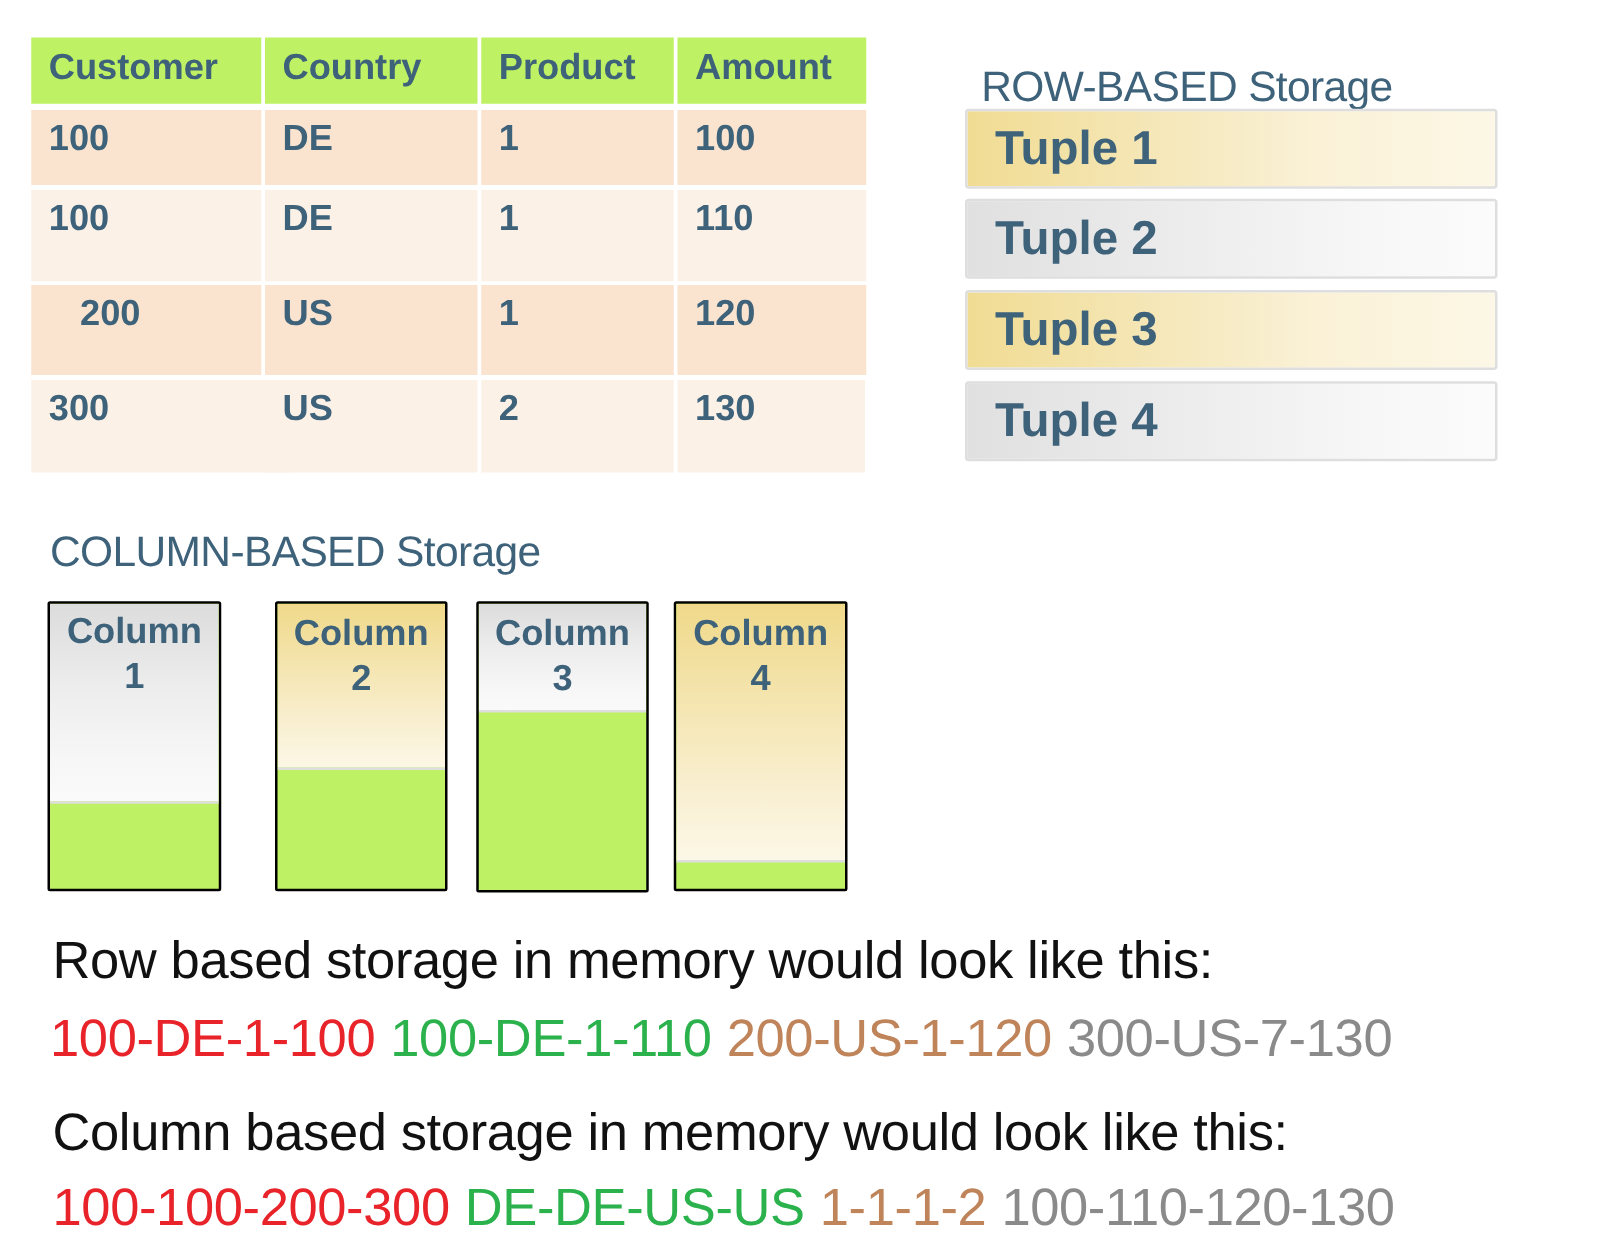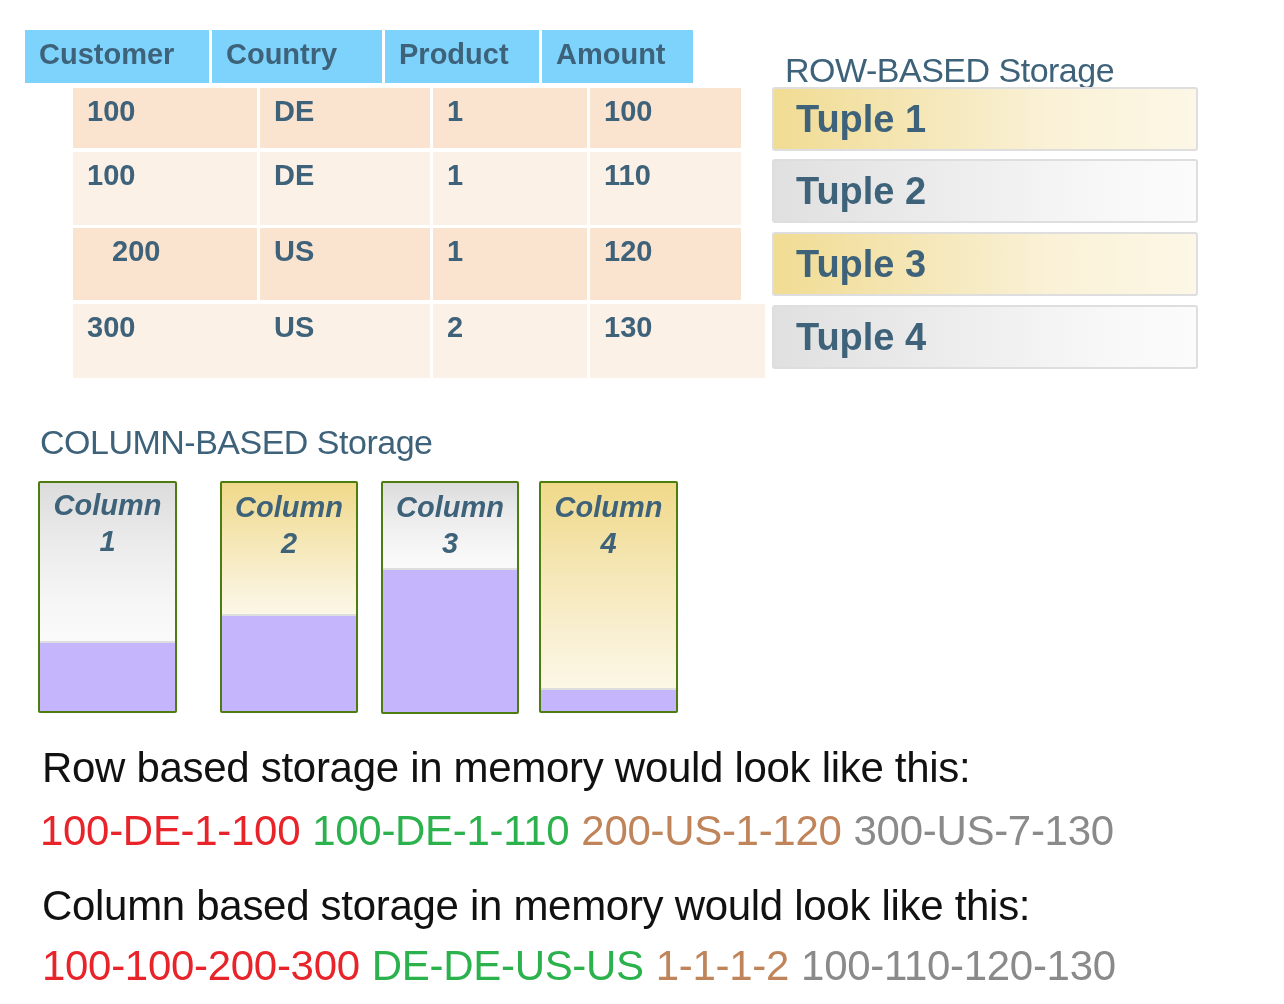--- a/index.html
+++ b/index.html
@@ -4,38 +4,38 @@
 <style>
   html, body { margin:0; padding:0; background:#ffffff; }
   body { width:1284px; height:1004px; position:relative; overflow:hidden;
          font-family:"Liberation Sans", sans-serif; }
   .abs { position:absolute; }
 
   
   .tbl { left:25px; top:30px; width:668px; }
   .tcell { position:absolute; box-sizing:border-box; padding-left:14px;
            font-weight:bold; color:#3d627a; font-size:29px; }
-  .thead { background:#7dd3fc; height:53px; line-height:48px; }
+  .thead { background:#bef264; height:53px; line-height:48px; }
   .rowA { background:#fae3cf; }
   .rowB { background:#fcf1e7; }
-  .tcell.body { line-height:46px;margin-left:48px; }
+  .tcell.body { line-height:46px; }
 
   
   .title { color:#3d627a; font-size:34px; letter-spacing:-0.5px; white-space:nowrap; }
 
   
   .tuple { left:772px; width:426px; height:64px; box-sizing:border-box;
            border:2px solid #dedede; border-radius:3px; }
   .tuple.gold { background:linear-gradient(to right, #f1dc93 0%, #f4e5b2 30%, #faf1d6 65%, #fcf7e6 100%); }
   .tuple.gray { background:linear-gradient(to right, #e0e0e0 0%, #ececec 40%, #f8f8f8 80%, #fbfbfb 100%); }
   .tuple-label { position:absolute; left:22px; top:0; line-height:60px;
                  font-weight:bold; font-size:38px; color:#3d627a; }
 
   
-  .colbox { box-sizing:border-box; border:2px solid #4d7c0f; border-radius:2px; background:#c4b5fd; overflow:hidden;font-style:italic; }
+  .colbox { box-sizing:border-box; border:2px solid #000000; border-radius:2px; background:#bef264; overflow:hidden; }
   .colfill { position:absolute; left:0; top:0; width:100%; box-sizing:border-box;
              border-bottom:2px solid #dedede; }
   .colfill.gray { background:linear-gradient(to bottom, #dcdcdc 0%, #ececec 40%, #f7f7f7 80%, #fafafa 100%); }
   .colfill.gold { background:linear-gradient(to bottom, #f0d98a 0%, #f4e4ad 35%, #f9f0d3 75%, #fcf7e6 100%); }
   .col-label { position:absolute; left:0; width:100%; top:4px; text-align:center;
                font-weight:bold; font-size:29px; line-height:36px; color:#3d627a; }
 
   
   .mem { font-family:"Liberation Sans", sans-serif; font-size:42px; white-space:nowrap; letter-spacing:-0.3px; }
   .mem-title { color:#111111; }
@@ -62,21 +62,21 @@
   <div class="tcell body rowB" style="left:517px;top:122px;width:151px;height:73px;">110</div>
 
   <div class="tcell body rowA" style="left:0;top:198px;width:184px;height:72px;padding-left:39px;">200</div>
   <div class="tcell body rowA" style="left:187px;top:198px;width:170px;height:72px;">US</div>
   <div class="tcell body rowA" style="left:360px;top:198px;width:154px;height:72px;">1</div>
   <div class="tcell body rowA" style="left:517px;top:198px;width:151px;height:72px;">120</div>
 
   <div class="tcell body rowB" style="left:0;top:274px;width:210px;height:74px;">300</div>
   <div class="tcell body rowB" style="left:187px;top:274px;width:170px;height:74px;">US</div>
   <div class="tcell body rowB" style="left:360px;top:274px;width:154px;height:74px;">2</div>
-  <div class="tcell body rowB" style="left:517px;top:274px;width:175px;height:74px;">130</div>
+  <div class="tcell body rowB" style="left:517px;top:274px;width:150px;height:74px;">130</div>
 </div>
 
 <div class="abs title" style="left:785px;top:51px;">ROW-BASED Storage</div>
 
 <div class="abs tuple gold" style="top:87px;">
   <span class="tuple-label">Tuple 1</span>
 </div>
 <div class="abs tuple gray" style="top:159px;">
   <span class="tuple-label">Tuple 2</span>
 </div>

